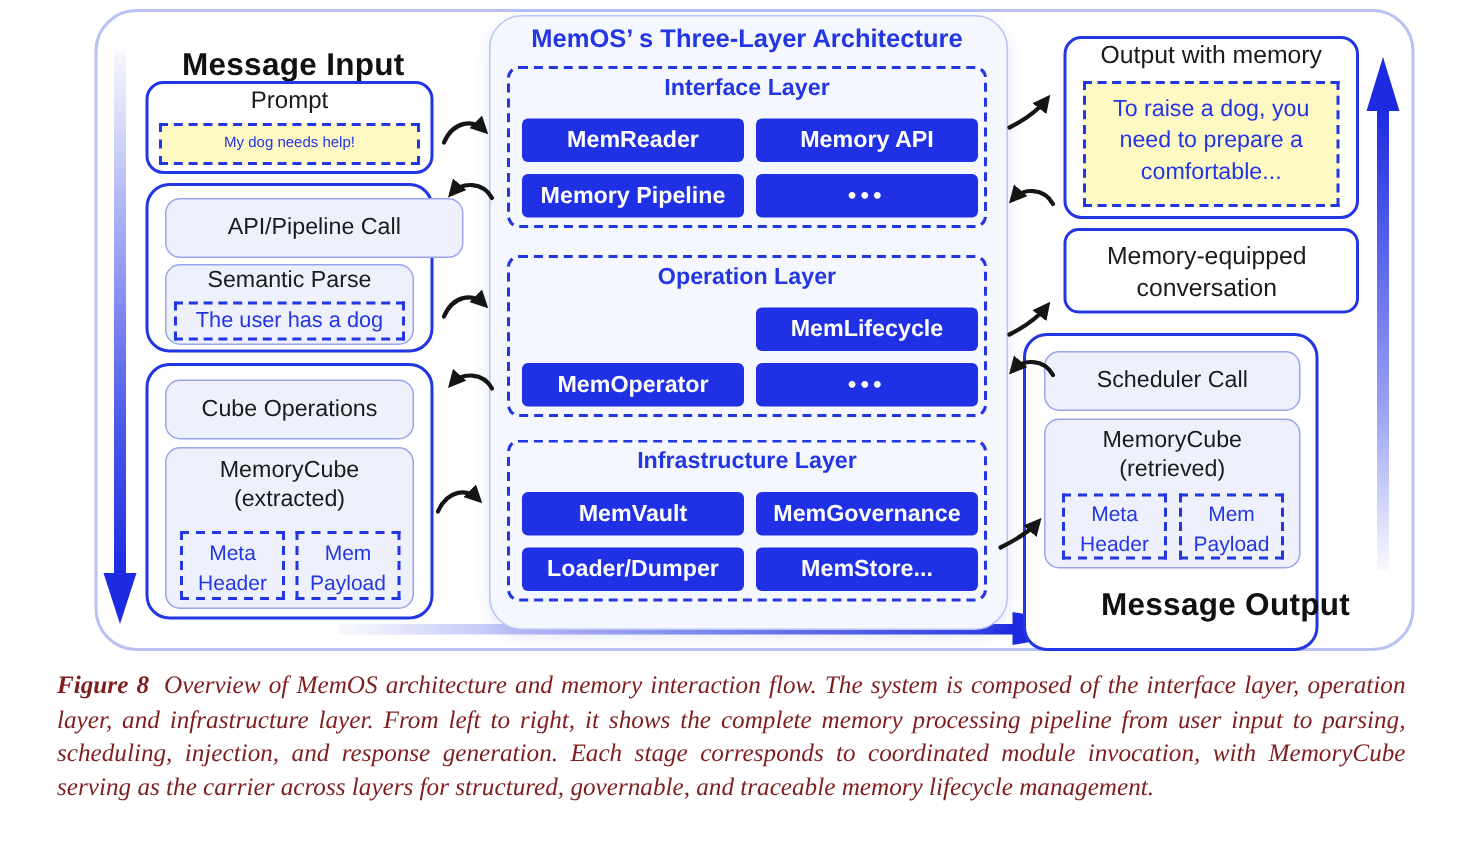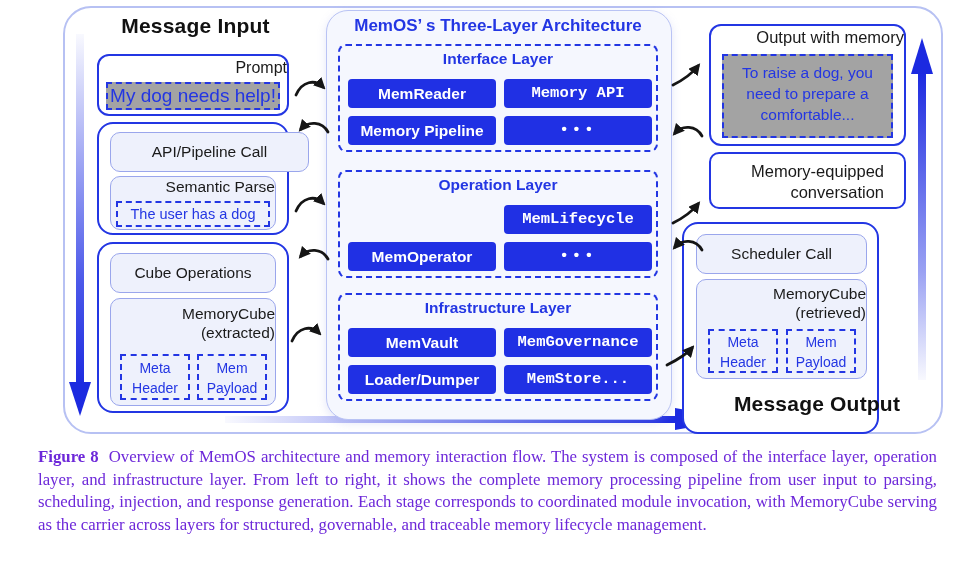--- a/index.html
+++ b/index.html
@@ -11,39 +11,39 @@
   .stage{position:relative;width:974px;height:570px;background:#fff;
          font-family:"Liberation Sans","DejaVu Sans",sans-serif;color:var(--ink);overflow:hidden;}
   .abs{position:absolute;}
   .outer-rect{left:63px;top:6px;width:876px;height:424px;border:2px solid var(--outer-border);border-radius:28px;background:#fff;}
   .col-title{font-size:21px;font-weight:600;text-align:center;letter-spacing:.2px;color:#111;}
 
   
   .bbox{border:2px solid var(--accent);border-radius:12px;background:#fff;box-sizing:border-box;}
   .gbox{border:2px solid var(--accent);border-radius:16px;background:#fff;box-sizing:border-box;}
   .sub{border:1.5px solid var(--light-border);border-radius:10px;background:var(--sub-fill);box-sizing:border-box;text-align:center;}
-  .dash{border:2px dashed var(--accent);box-sizing:border-box;color:var(--accent);text-align:center;background:#a3a3a3;}
+  .dash{border:2px dashed var(--accent);box-sizing:border-box;color:var(--accent);text-align:center;background:#fef9c3;}
   .dash.onlight{background:transparent;}
-  .blk{font-size:15.5px;color:#1a1a1a;text-align:right;}
+  .blk{font-size:15.5px;color:#1a1a1a;text-align:center;}
 
   
   .center-panel{left:326px;top:10px;width:344px;height:408px;background:var(--panel-fill);
     border:1.5px solid var(--panel-border);border-radius:22px;box-shadow:0 3px 10px rgba(130,140,225,.22);}
   .center-title{left:326px;top:16px;width:344px;text-align:center;font-size:17px;font-weight:600;color:var(--accent);}
   .layer{width:320px;height:108px;border:2px dashed var(--accent);border-radius:8px;box-sizing:border-box;}
   .layer-title{position:absolute;left:0;top:4px;width:100%;text-align:center;font-size:15.5px;font-weight:600;color:var(--accent);}
   .chip{position:absolute;width:148px;height:29px;background:var(--module-blue);border-radius:4px;
         color:#fff;font-size:15.5px;font-weight:600;text-align:center;line-height:29px;}
-  .chip.c1{left:8px;}  .chip.c2{left:164px;font-family:Liberation Mono, monospace;}
+  .chip.c1{left:8px;}  .chip.c2{left:164px;}
   .chip.r1{top:33px;}  .chip.r2{top:70px;}
   .dots{letter-spacing:3px;}
 
   
   .caption{left:38px;top:446px;width:899px;font-family:"Liberation Serif","DejaVu Serif",serif;
-           font-size:16.8px;line-height:22.6px;text-align:justify;color:#6d28d9;}
+           font-size:16.8px;line-height:22.6px;text-align:justify;color:#7f1d1d;font-style:italic;}
   .caption b{font-weight:700;margin-right:10px;}
 
   svg{display:block;}
 </style>
 </head>
 <body>
 
 <div class="stage">
 
   <svg width="0" height="0" style="position:absolute" aria-hidden="true">
@@ -77,25 +77,25 @@
   </svg>
   <svg class="abs" style="left:908px;top:36px" width="28" height="348">
     <polygon points="14,2 3,38 25,38" fill="#1c2ae0"></polygon>
     <rect x="10" y="36" width="8" height="308" fill="url(#gr)"></rect>
   </svg>
   <svg class="abs" style="left:225px;top:404px" width="515" height="28">
     <rect x="0" y="12" width="452" height="7" fill="url(#gb)"></rect>
     <polygon points="450,4 512,15 450,26" fill="#1c2ae0"></polygon>
   </svg>
 
-  <div class="abs col-title" style="left:98px;top:14px;width:195px">Message Input</div>
+  <div class="abs col-title" style="left:98px;top:32px;width:195px">Message Input</div>
 
   <div class="abs bbox" style="left:97px;top:54px;width:192px;height:62px">
     <div class="blk" style="margin-top:3px;font-size:16px">Prompt</div>
-    <div class="dash" style="position:absolute;left:7px;right:7px;top:26px;height:28px;font-size:19px;line-height:24px">My dog needs help!</div>
+    <div class="dash" style="position:absolute;left:7px;right:7px;top:26px;height:28px;font-size:10px;line-height:24px">My dog needs help!</div>
   </div>
 
   <div class="abs gbox" style="left:97px;top:122px;width:192px;height:113px">
     <div class="sub" style="position:absolute;left:11px;top:8px;width:199px;height:40px;line-height:38px">
       <span class="blk">API/Pipeline Call</span>
     </div>
     <div class="sub" style="position:absolute;left:11px;top:52px;width:166px;height:54px">
       <div class="blk" style="margin-top:1px">Semantic Parse</div>
       <div class="dash onlight" style="position:absolute;left:5px;right:5px;top:24px;height:26px;font-size:14.5px;line-height:23px">The user has a dog</div>
     </div>

